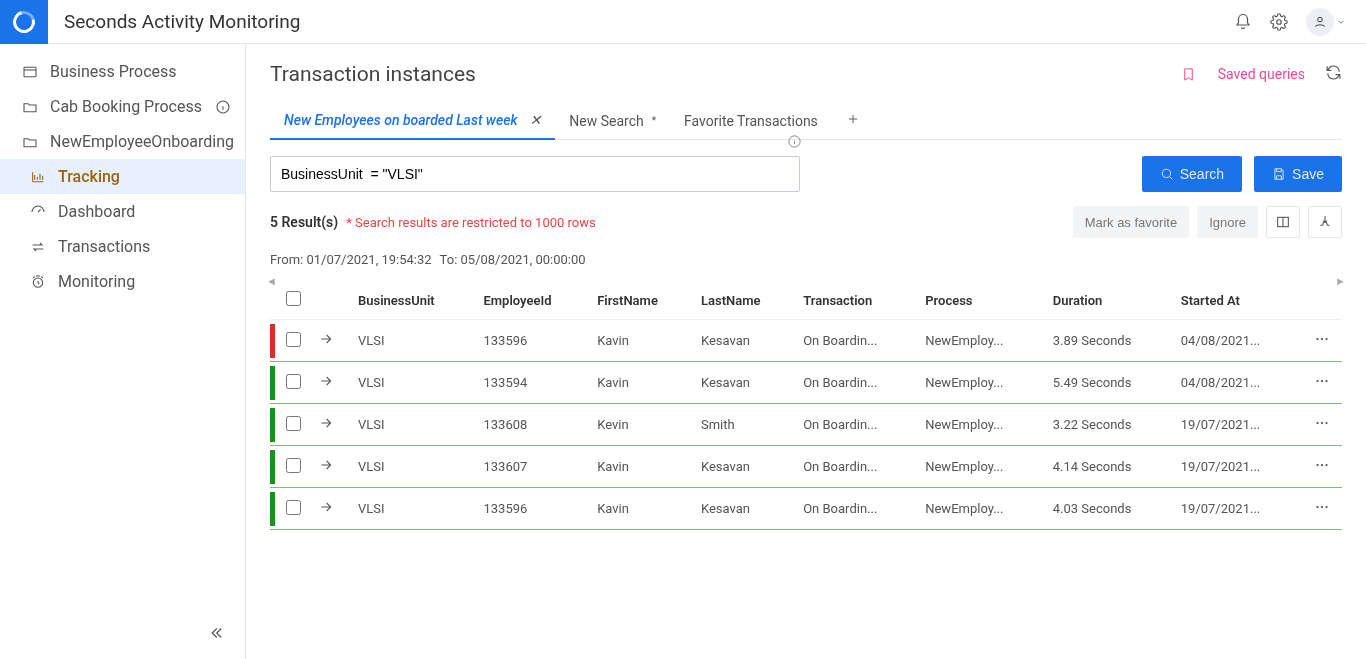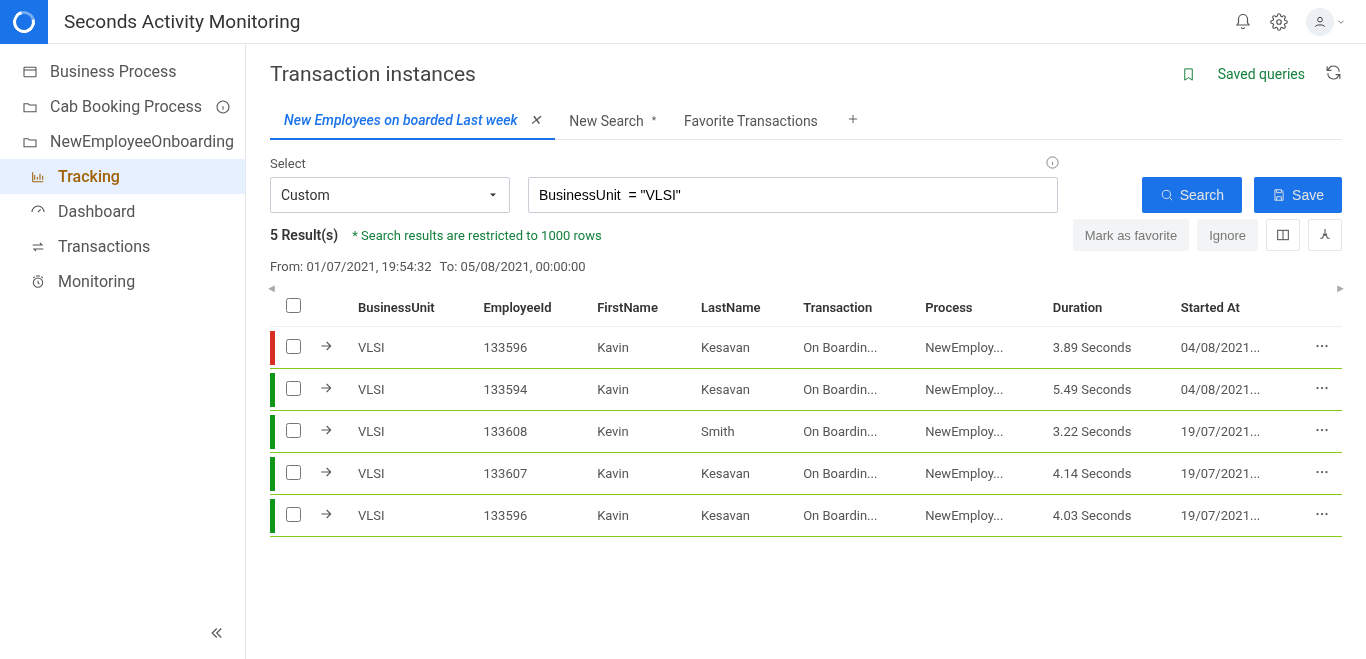--- a/index.html
+++ b/index.html
@@ -21,49 +21,49 @@
   .side-item.active { background: #e6f0ff; color: #a16207; font-weight: 500; }
   .side-item svg { width: 16px; height: 16px; flex-shrink:0; }
   .side-item .info-right { margin-left: auto; }
   .side-icon { width:16px; height:16px; flex-shrink:0; }
   .collapse-arrow { position: absolute; bottom: 14px; right: 20px; cursor: pointer; color:#555; }
 
   .main { flex: 1; padding: 18px 24px; overflow: auto; }
   .page-header { display:flex; align-items:center; margin-bottom: 16px; }
   .page-title { font-size: 21px; font-weight: 400; color: #444; }
   .page-header-right { margin-left:auto; display:flex; align-items:center; gap:20px; }
-  .saved-q { display:flex; align-items:center; gap:22px; color:#15803d; cursor:pointer;}
+  .saved-q { display:flex; align-items:center; gap:22px; color:#ec4899; cursor:pointer;}
   .refresh-ic { cursor:pointer; color:#555;}
 
   .tabs-row { display:flex; align-items:center; border-bottom: 1px solid #e5e7eb; gap: 0;}
   .tab { padding: 10px 14px; color: #555; cursor: pointer; font-size: 14px; position:relative; display:flex; align-items:center; gap:8px;}
   .tab.active { color:#1a73e8; border-bottom: 2px solid #1a73e8; font-weight:500; margin-bottom:-1px;font-style:italic;}
   .tab .close-x { font-size:14px; color:#555; margin-left:4px;}
   .tab sup { font-size: 10px;}
   .add-tab { padding: 10px 14px; cursor:pointer; color:#555;}
 
   .query-row { display:flex; align-items:flex-end; gap: 18px; margin-top: 16px; }
   .query-col { display:flex; flex-direction:column; gap:6px;}
   .query-label { font-size: 13px; color:#555; }
   .select-box { width: 240px; height: 36px; border:1px solid #c9ced6; border-radius:2px; display:flex; align-items:center; padding: 0 10px; justify-content:space-between; cursor:pointer; }
   .query-input-wrap { position:relative; }
   .query-input { width: 530px; height:36px; border:1px solid #c9ced6; border-radius:2px; padding: 0 10px; font-size:14px; }
   .info-abs { position:absolute; right:-2px; top:-22px; color:#888; cursor:pointer;}
   .btn { height:36px; border:none; border-radius:2px; padding:0 18px; background:#1a73e8; color:#e5e5e5; font-size:14px; cursor:pointer; display:flex; align-items:center; gap:6px;}
   .btn svg { width:14px; height:14px;}
   .btn-row { margin-left:auto; display:flex; gap:12px;}
 
-  .results-bar { display:flex; align-items:center; margin-top: 6px; gap: 14px;}
+  .results-bar { display:flex; align-items:center; margin-top: 14px; gap: 8px;}
   .results-bar .count { font-weight:600; color:#333;}
-  .results-bar .hint { color:#15803d; font-size:13px;}
+  .results-bar .hint { color:#ef4444; font-size:13px;}
   .results-actions { margin-left:auto; display:flex; gap:8px; align-items:center;}
   .act-btn { height:32px; padding: 0 12px; border:none; background:#f3f4f6; color:#777; border-radius:2px; cursor:pointer; font-size:13px;}
   .icon-btn { width:34px; height:32px; display:flex; align-items:center; justify-content:center; border:1px solid #e5e7eb; border-radius:2px; cursor:pointer; color:#555;}
 
-  .results-sub { font-size:13px; color:#555; margin-top:8px; display:flex; gap:8px;}
+  .results-sub { font-size:13px; color:#555; margin-top:14px; display:flex; gap:8px;}
 
   .table-wrap { margin-top: 14px; position:relative;}
   .scroll-left-hint { position:absolute; left:-4px; top:-6px; color:#aaa; font-size:11px;}
   .scroll-right-hint { position:absolute; right:-4px; top:-6px; color:#aaa; font-size:11px;}
   table { width:100%; border-collapse:collapse; }
   th { text-align:left; font-weight:600; font-size:13px; color:#333; padding:10px 8px; border-bottom:1px solid #eceff3;}
   td { padding:10px 8px; font-size:13px; color:#555; border-bottom:1px solid #84cc16; white-space:nowrap; overflow:hidden; text-overflow:ellipsis;}
   .status-bar-cell { width:6px; padding:0;}
   .status-bar { width:5px; height:34px;}
   .status-red { background:#d93025;}
@@ -201,29 +201,20 @@
         <span>Favorite Transactions</span>
       </div>
       <div class="add-tab">
         <svg viewBox="0 0 24 24" width="14" height="14">
             <path d="M12 5v14M5 12h14"></path>
           </svg>
       </div>
     </div>
 
     <div class="query-row">
-      <div class="query-col">
-        <div class="query-label">Select</div>
-        <div class="select-box">
-          <span>Custom</span>
-          <svg viewBox="0 0 24 24" width="12" height="12">
-              <path d="M6 9l6 6 6-6" fill="currentColor" stroke="none"></path>
-            </svg>
-        </div>
-      </div>
       <div class="query-col">
         <div class="query-input-wrap">
           <input class="query-input" value="BusinessUnit  = &quot;VLSI&quot;" style="">
           <span class="info-abs">
             <svg viewBox="0 0 24 24" width="15" height="15">
                 <circle cx="12" cy="12" r="9"></circle>
                 <path d="M12 8v.01M12 11v5"></path>
               </svg>
           </span>
         </div>

